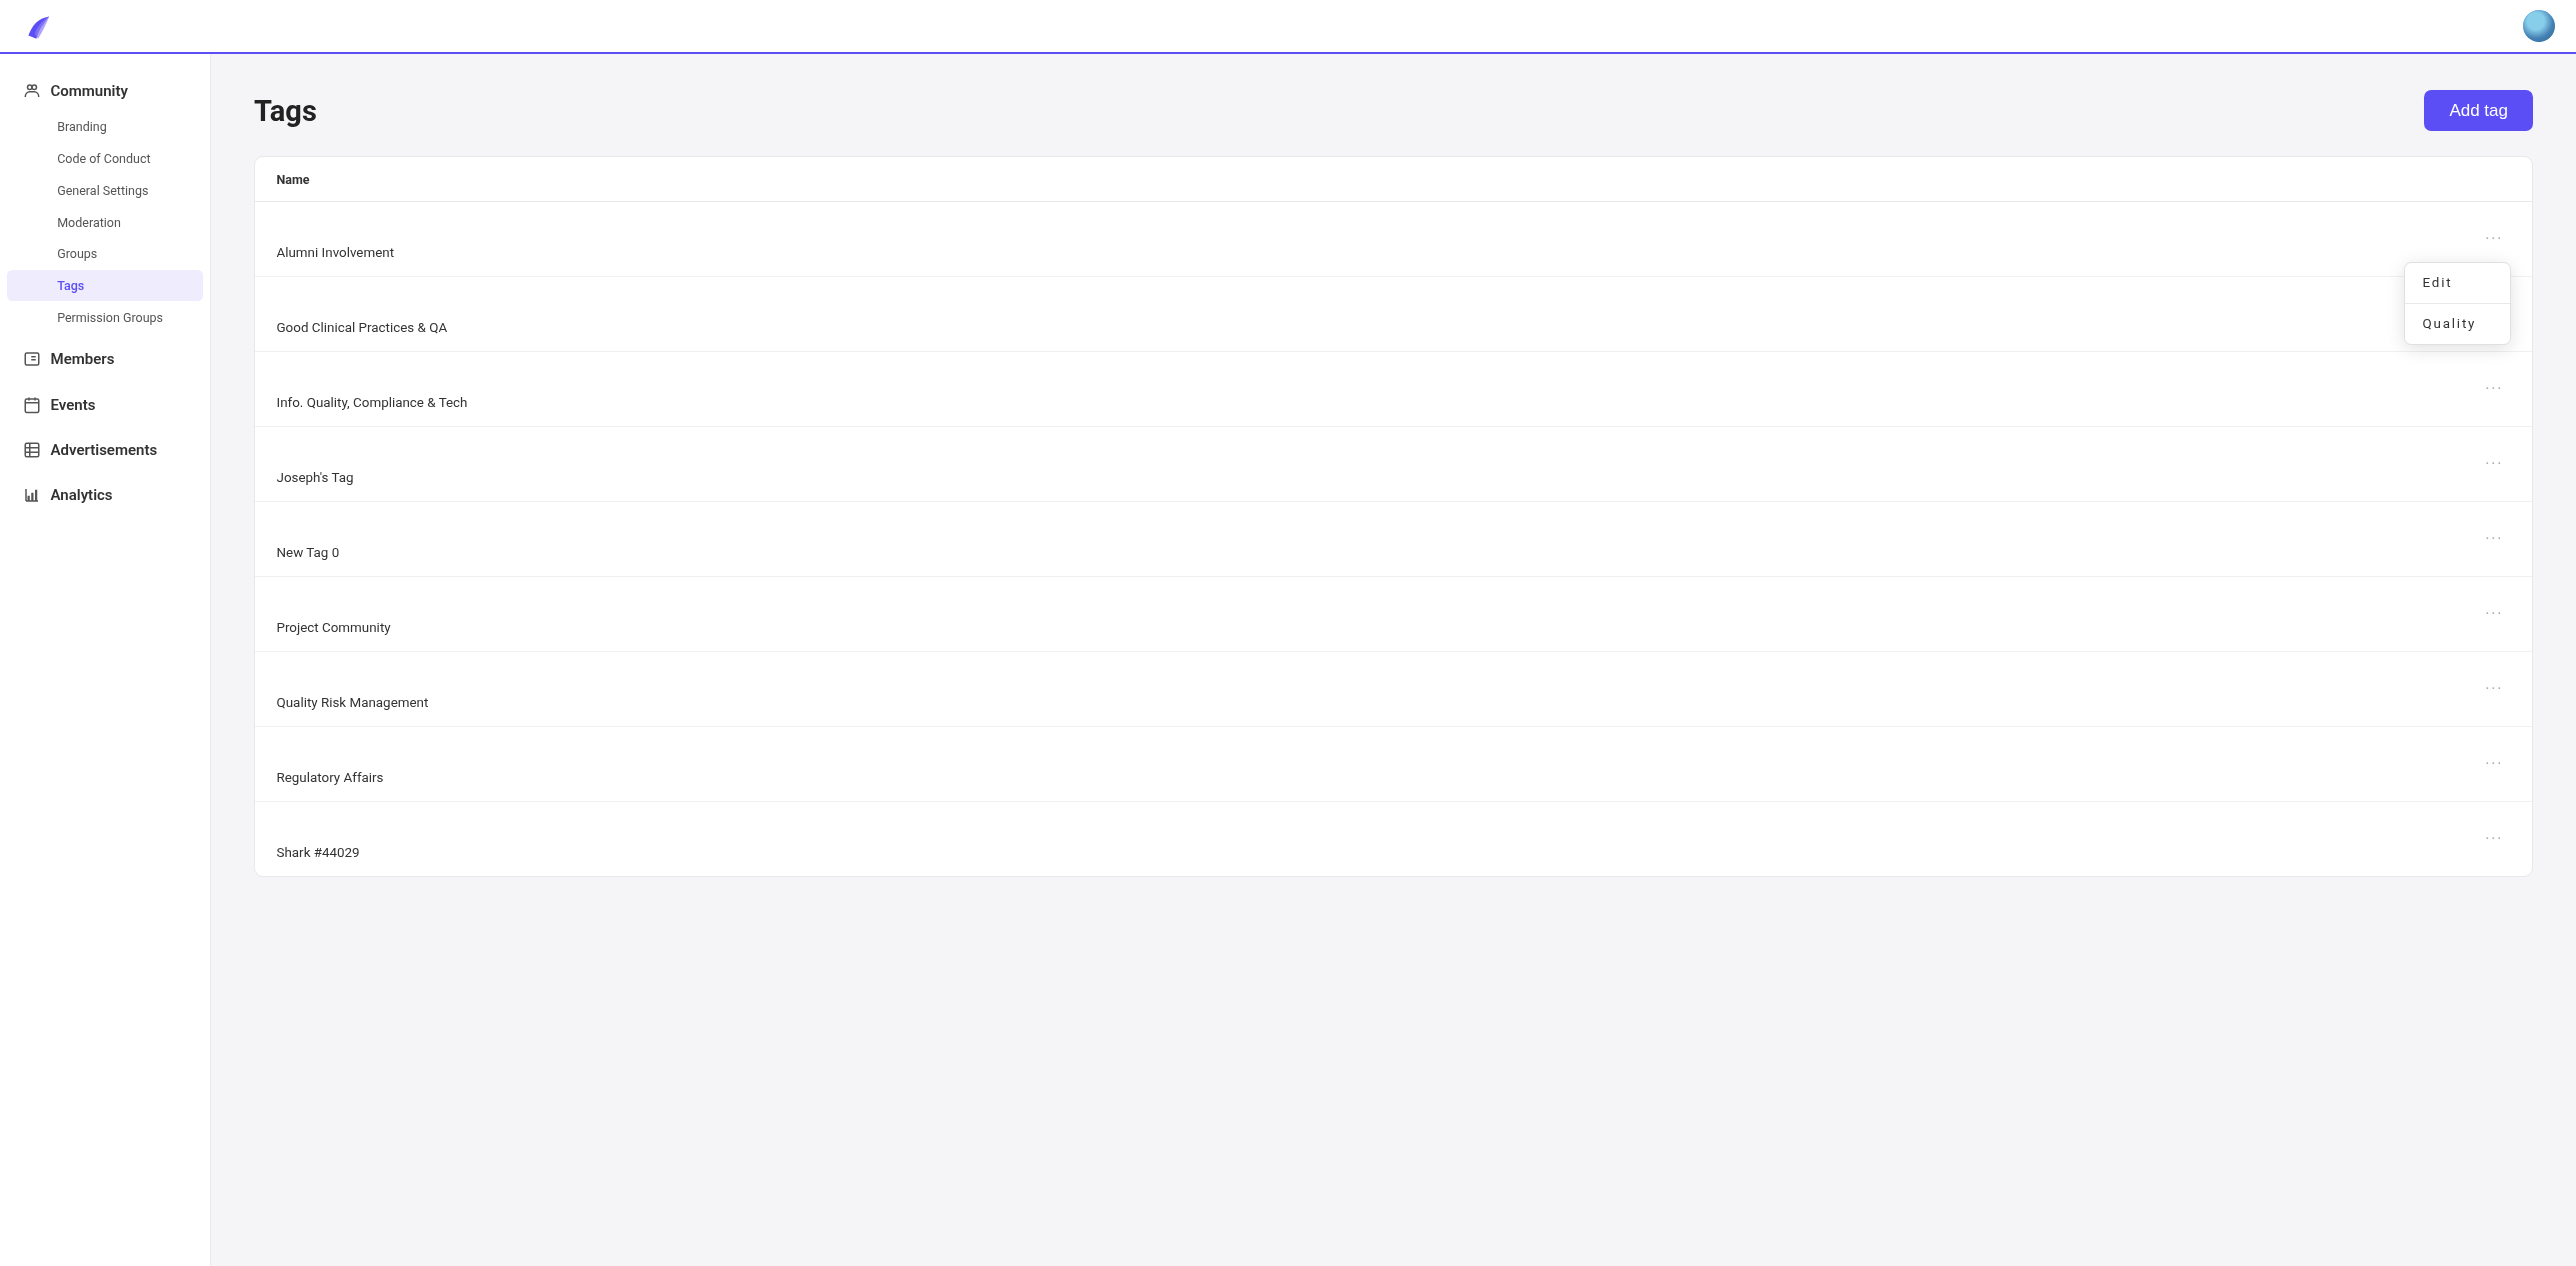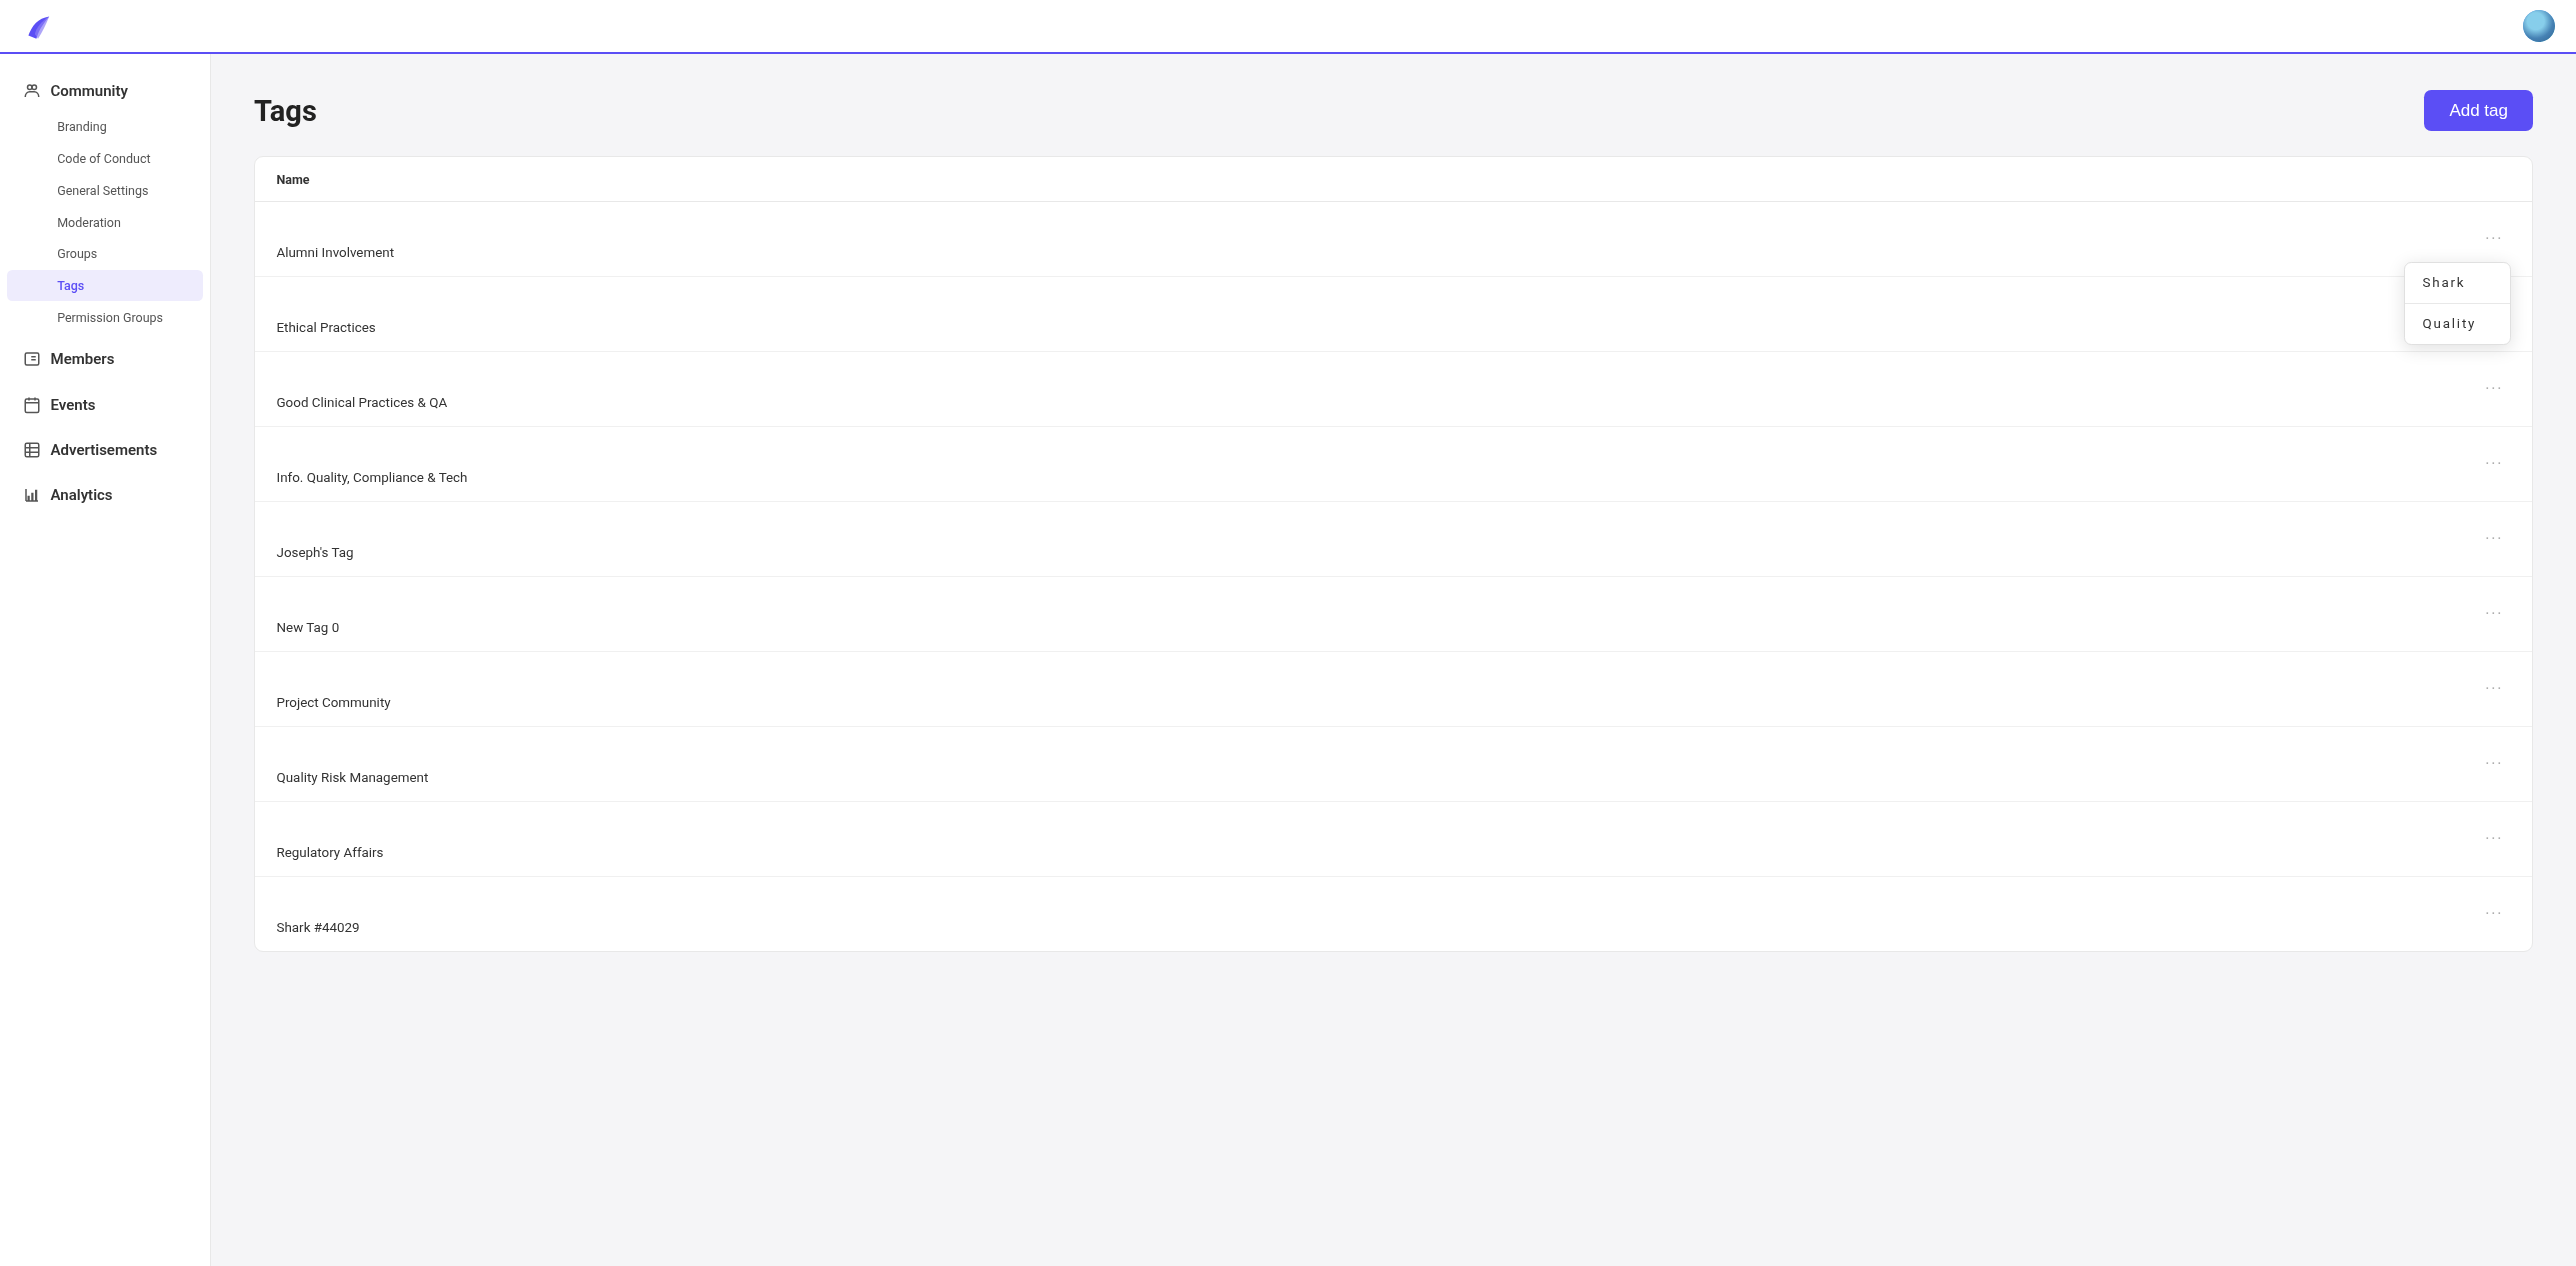--- a/index.html
+++ b/index.html
@@ -295,33 +295,27 @@
     </div>
 
     <div class="table-container">
       <div class="table-header">Name</div>
 
       <div class="table-row">
         <span class="row-name">Alumni Involvement</span>
         <div class="row-actions">
           <span>···</span>
           <div class="context-menu">
-            <div class="context-menu-item">Shark</div>
+            <div class="context-menu-item">Edit</div>
             <div class="context-menu-divider"></div>
             <div class="context-menu-item">Quality</div>
           </div>
         </div>
       </div>
 
-      <div class="table-row">
-        <span class="row-name">Ethical Practices</span>
-        <div class="row-actions">
-          <span>···</span>
-        </div>
-      </div>
 
       <div class="table-row">
         <span class="row-name">Good Clinical Practices &amp; QA</span>
         <div class="row-actions">
           <span>···</span>
         </div>
       </div>
 
       <div class="table-row">
         <span class="row-name">Info. Quality, Compliance &amp; Tech</span>

